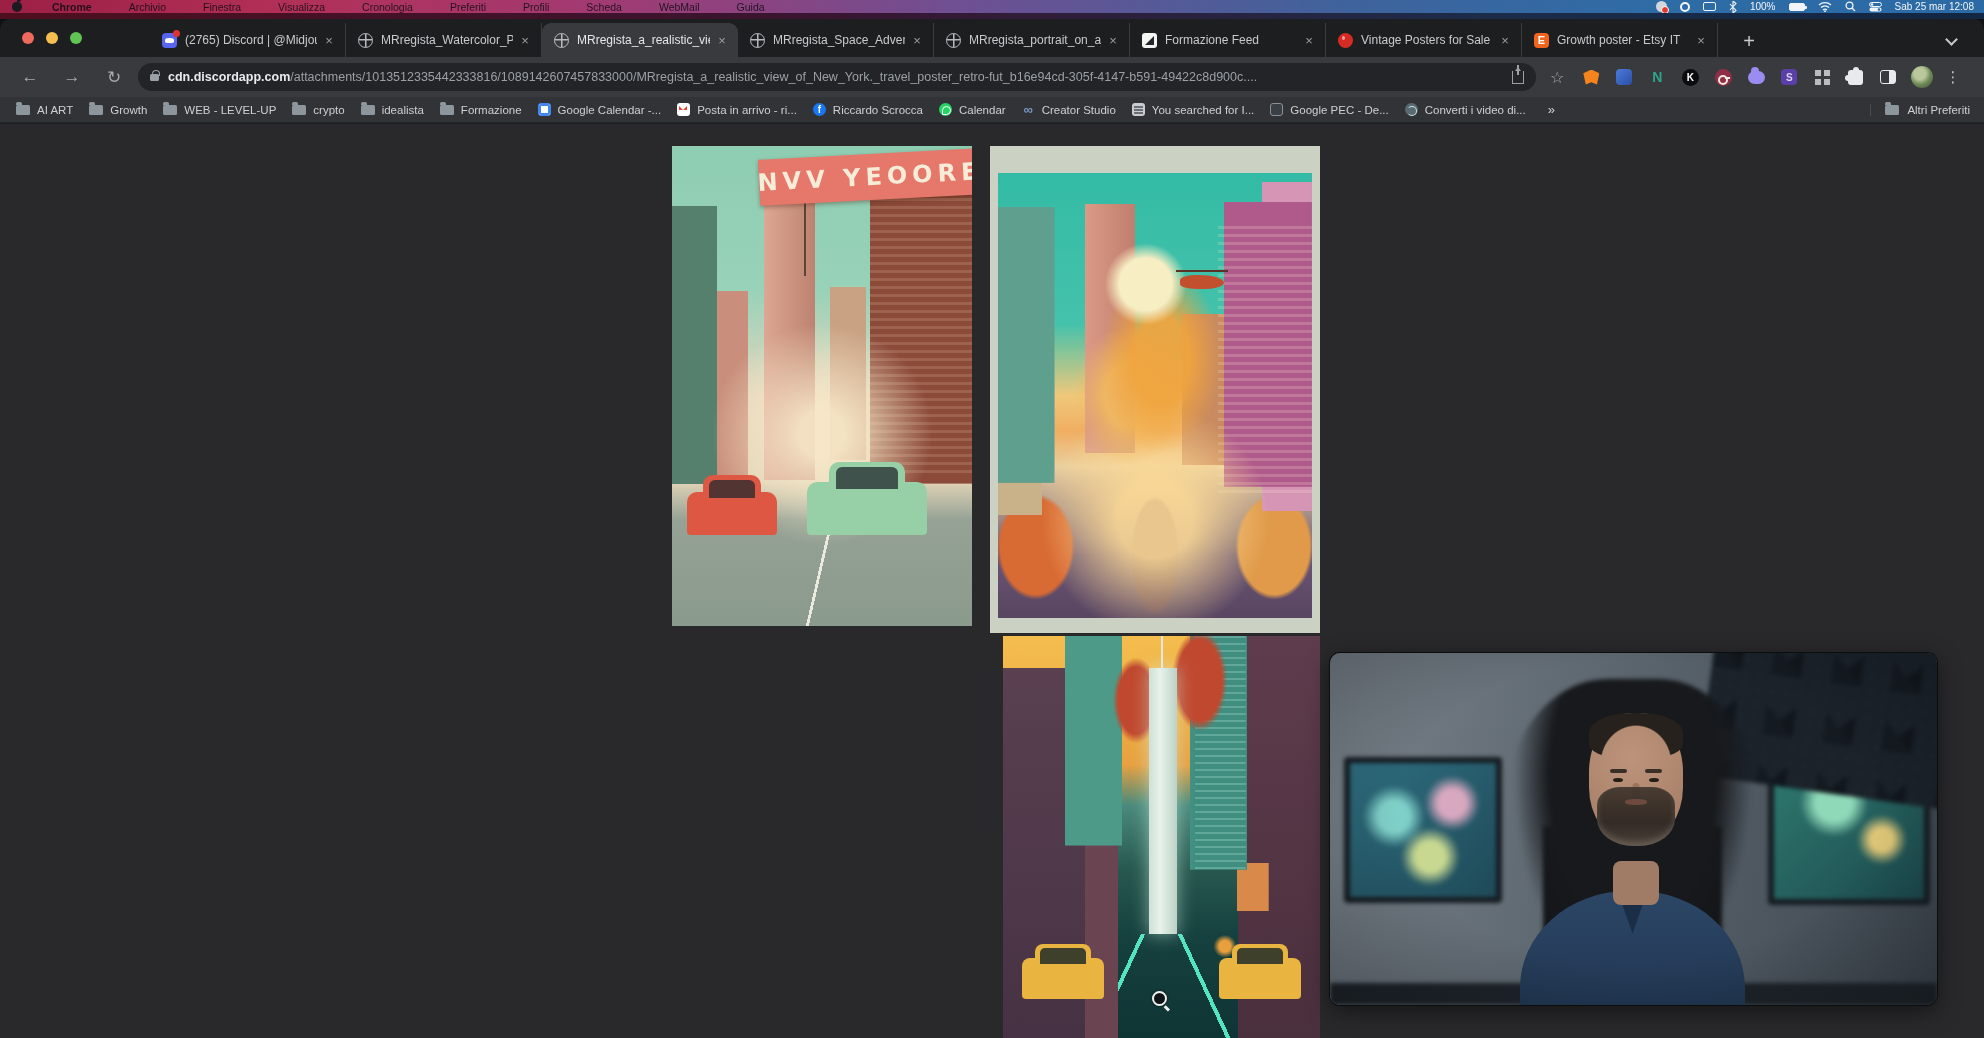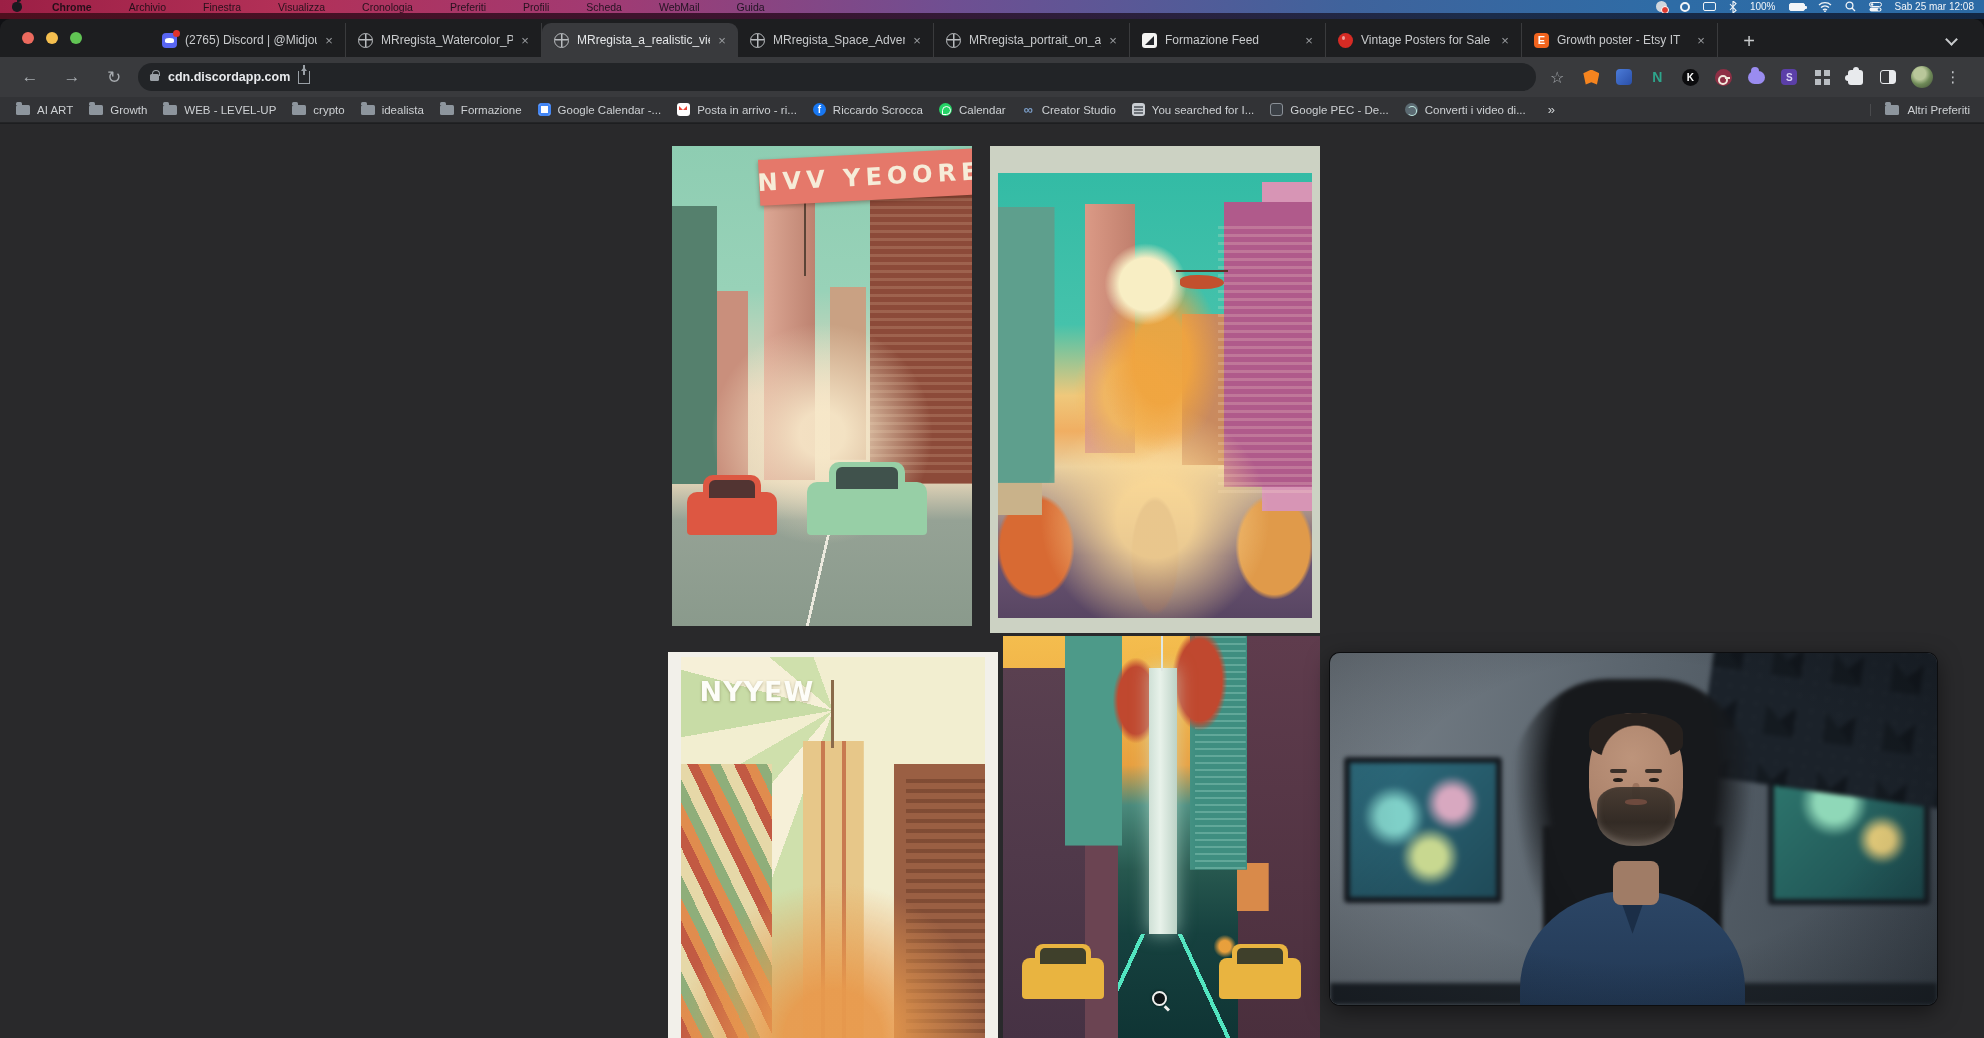--- a/index.html
+++ b/index.html
@@ -360,20 +360,21 @@
       <span class="tchev"></span>
     </div>
 
     <div class="tbar">
       <span class="nav-ic">←</span>
       <span class="nav-ic">→</span>
       <span class="nav-ic">↻</span>
       <div class="omni">
         <span class="lock"></span>
         <span class="dom">cdn.discordapp.com</span>
+        <span class="path">/attachments/1013512335442333816/1089142607457833000/MRregista_a_realistic_view_of_New_York._travel_poster_retro-fut_b16e94cd-305f-4147-b591-49422c8d900c....</span>
         <span class="share"></span>
       </div>
       <span class="star">☆</span>
       <div class="exts">
         <span class="ext">
             <span class="e-fox"></span>
           </span>
         <span class="ext">
             <span class="e-blue"></span>
           </span>
@@ -478,26 +479,20 @@
         <span class="car pA-car1"></span>
         <span class="car pA-car2"></span>
       </div>
 
       <div class="poster pB">
         <div class="pB-in">
           <span class="pB-heli"></span>
         </div>
       </div>
 
-      <div class="poster pC">
-        <div class="pC-in">
-          <span class="pC-spire"></span>
-          <span class="pC-title">NYYEW</span>
-        </div>
-      </div>
 
       <div class="poster pD">
         <span class="pD-esb"></span>
         <span class="pD-taxi pD-t1"></span>
         <span class="pD-taxi pD-t2"></span>
       </div>
 
       <span class="cursor"></span>
 
       <div class="wcam">

